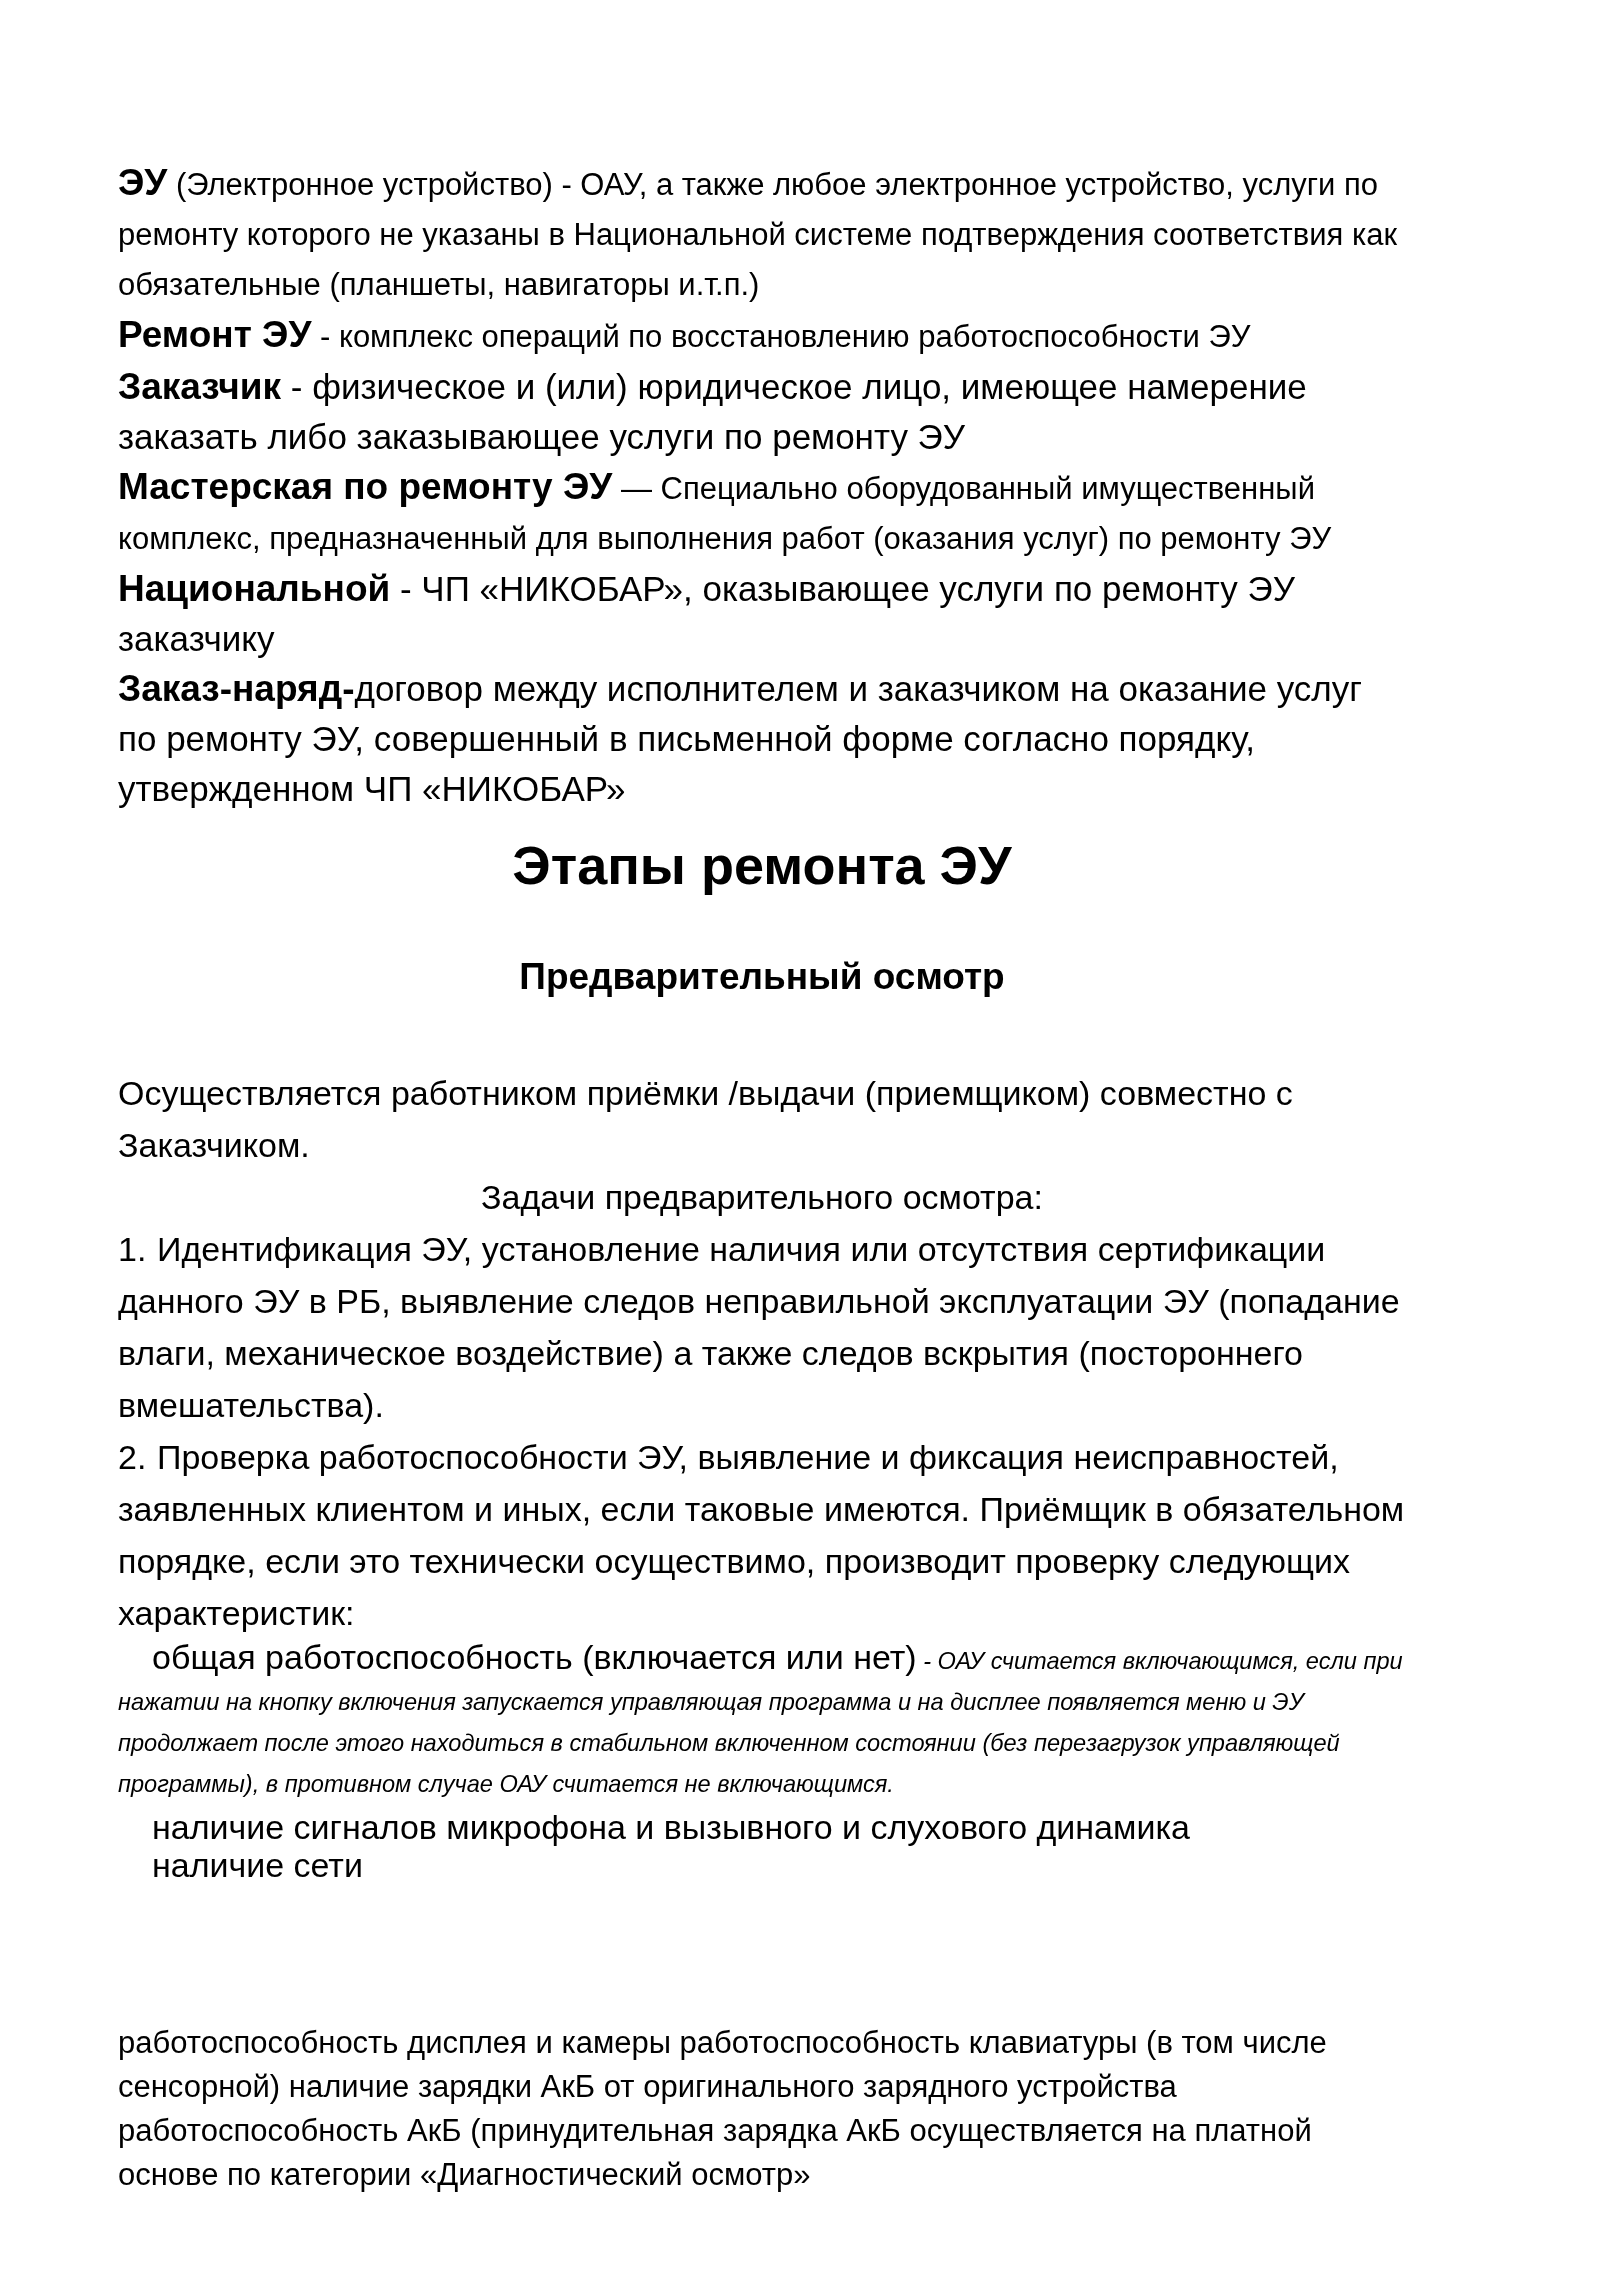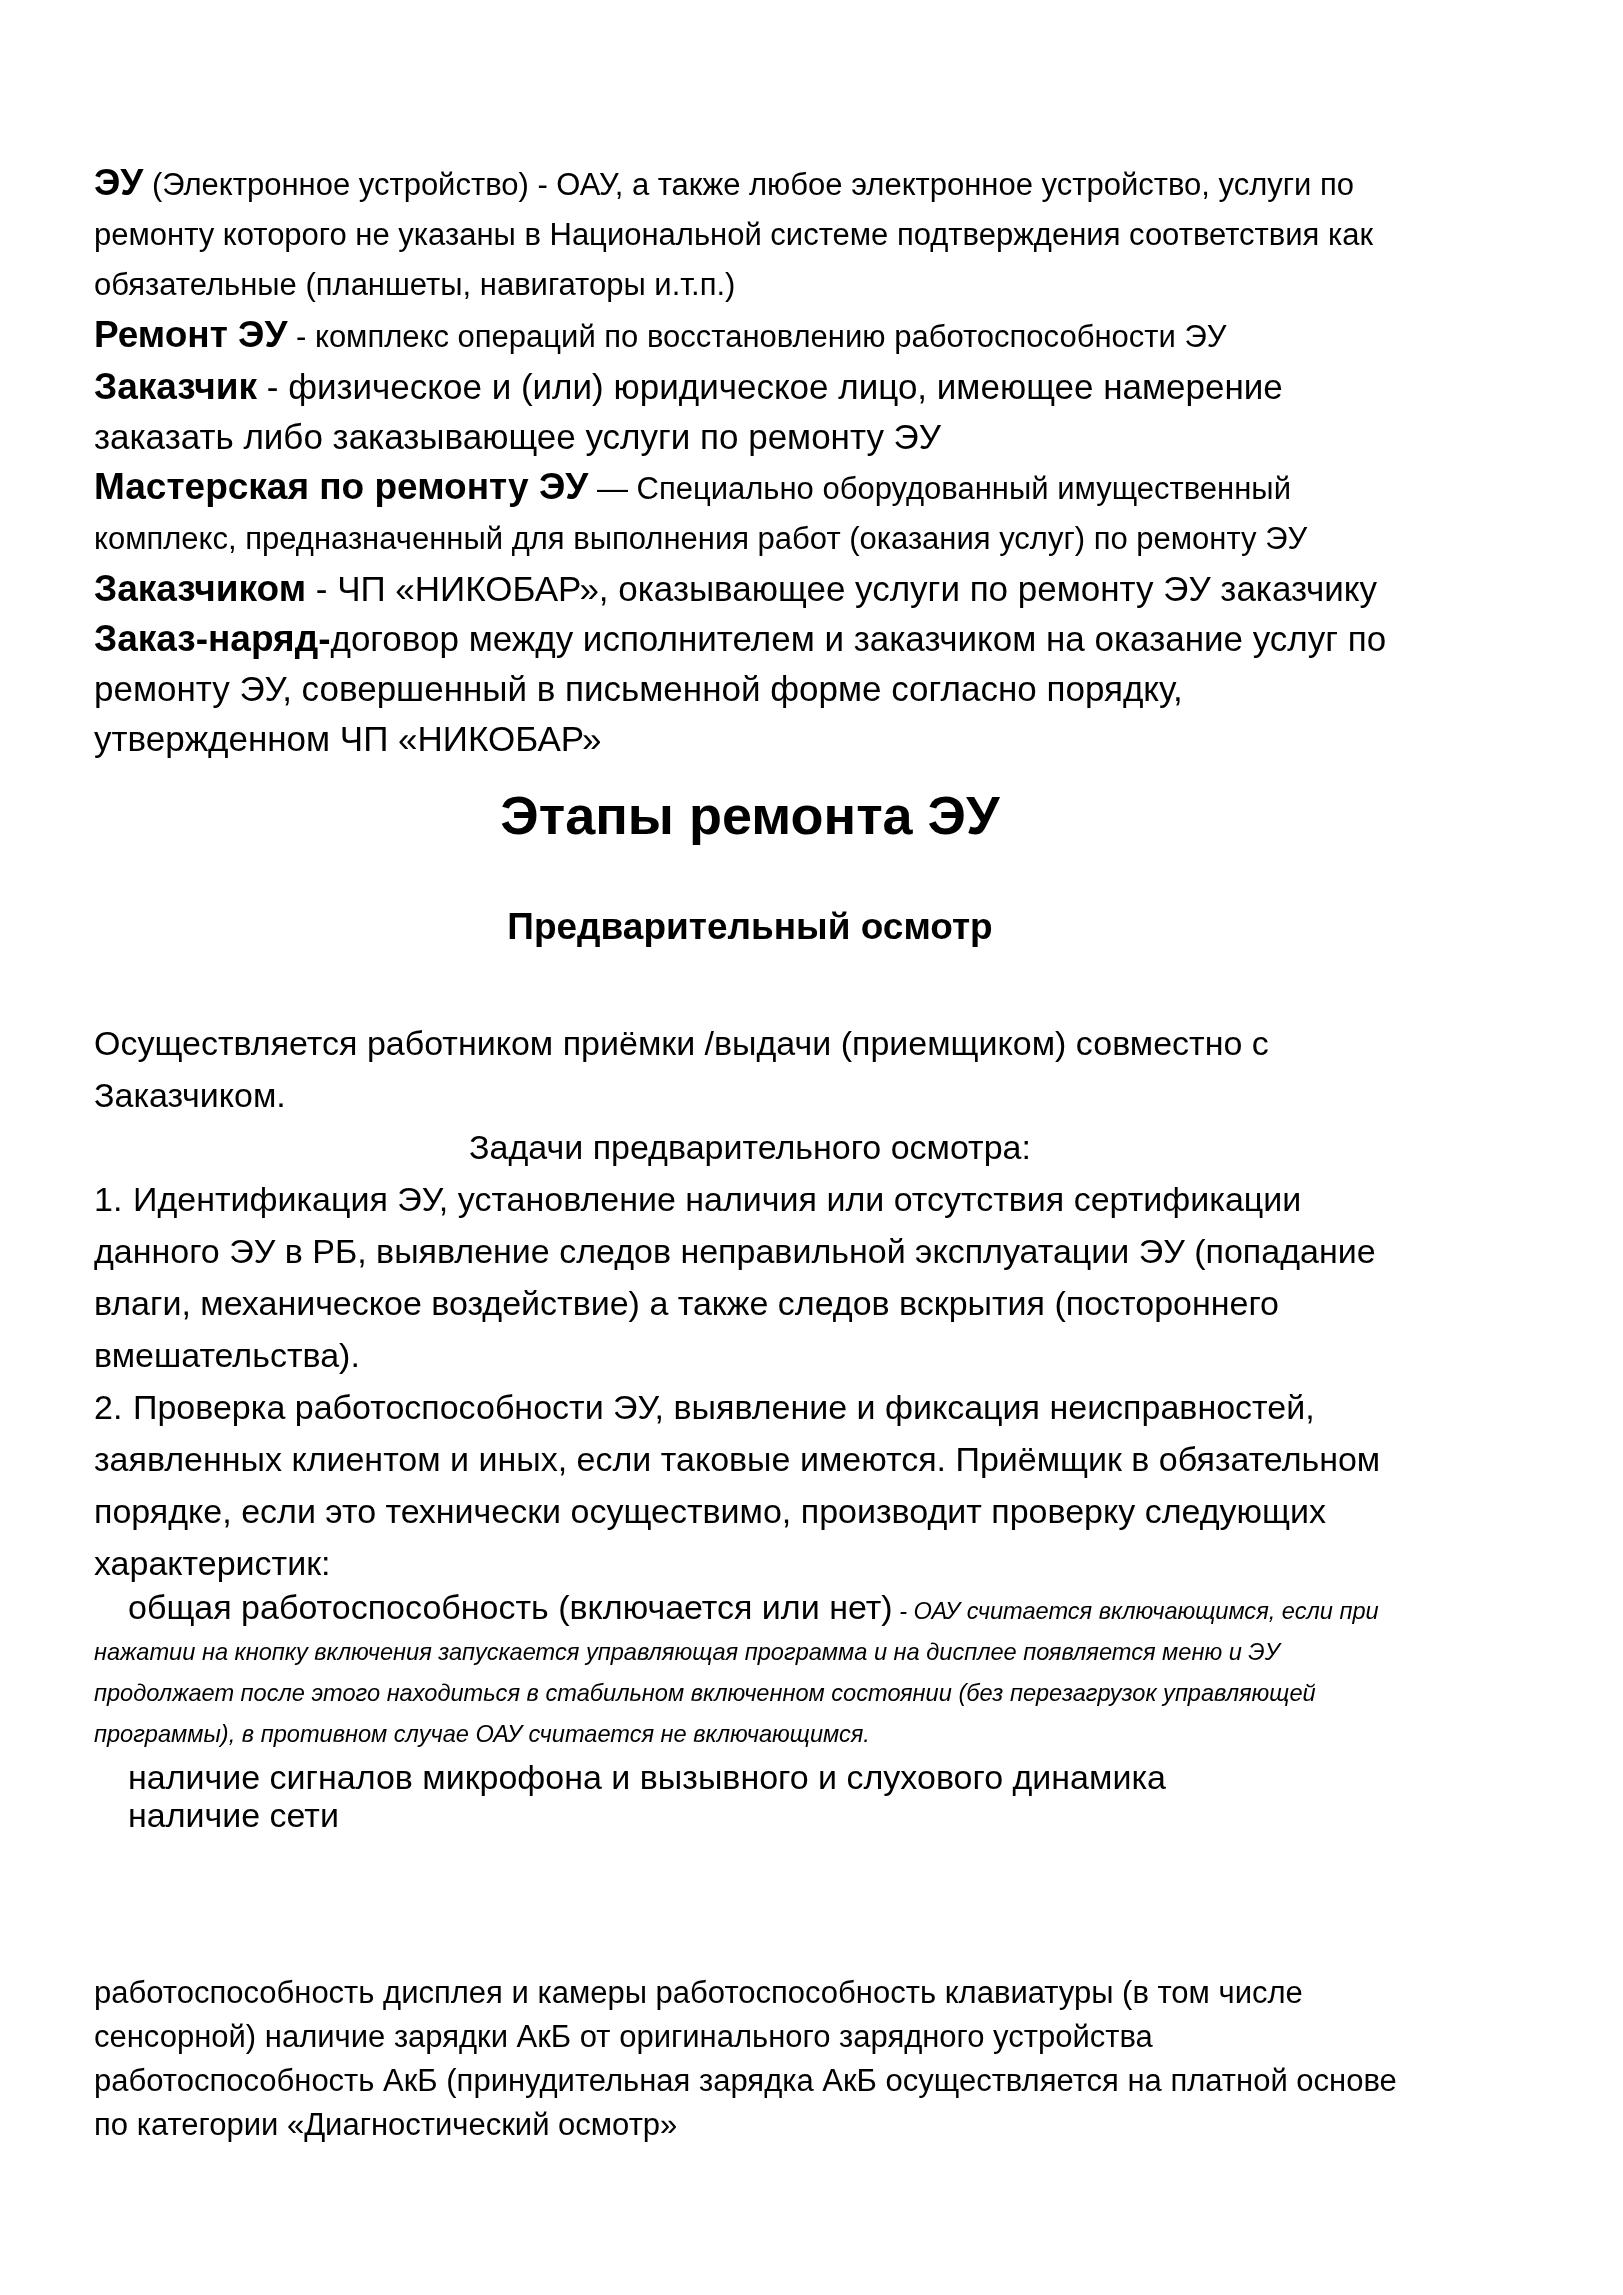--- a/index.html
+++ b/index.html
@@ -11,21 +11,21 @@
     background: #ffffff;
     overflow: hidden;
     font-family: "Liberation Sans", "DejaVu Sans", sans-serif;
     color: #000000;
     -webkit-font-smoothing: antialiased;
   }
   .content {
     box-sizing: border-box;
     width: 100%;
     height: 100%;
-    padding: 158px 217px 0 94px;
+    padding: 158px 217px 0 118px;
   }
   p { margin: 0; }
 
   
   .def      { font-size: 31px; line-height: 50px; }
   .def.lg   { font-size: 35px; }
   .def .term{ font-weight: bold; font-size: 37px; }
 
   
   .h1 {
@@ -61,21 +61,21 @@
   <div class="content">
 
     <p class="def"><span class="term">ЭУ</span><span> (Электронное устройство) - ОАУ, а также любое электронное устройство, услуги по ремонту которого не указаны в Национальной системе подтверждения соответствия как обязательные (планшеты, навигаторы и.т.п.)</span></p>
 
     <p class="def"><span class="term">Ремонт ЭУ</span><span> - комплекс операций по восстановлению работоспособности ЭУ</span></p>
 
     <p class="def lg"><span class="term">Заказчик</span><span> - физическое и (или) юридическое лицо, имеющее намерение заказать либо заказывающее услуги по ремонту ЭУ</span></p>
 
     <p class="def"><span class="term">Мастерская по ремонту ЭУ</span><span> — Специально оборудованный имущественный комплекс, предназначенный для выполнения работ (оказания услуг) по ремонту ЭУ</span></p>
 
-    <p class="def lg"><span class="term">Заказчиком</span><span> - ЧП «НИКОБАР», оказывающее услуги по ремонту ЭУ заказчику</span></p>
+    <p class="def lg"><span class="term">Национальной</span><span> - ЧП «НИКОБАР», оказывающее услуги по ремонту ЭУ заказчику</span></p>
 
     <p class="def lg"><span class="term">Заказ-наряд-</span><span>договор между исполнителем и заказчиком на оказание услуг по ремонту ЭУ, совершенный в письменной форме согласно порядку, утвержденном ЧП «НИКОБАР»</span></p>
 
     <div class="h1">Этапы ремонта ЭУ</div>
 
     <div class="h2">Предварительный осмотр</div>
 
     <p class="body intro">Осуществляется работником приёмки /выдачи (приемщиком) совместно с Заказчиком.</p>
 
     <p class="body centered">Задачи предварительного осмотра:</p>

